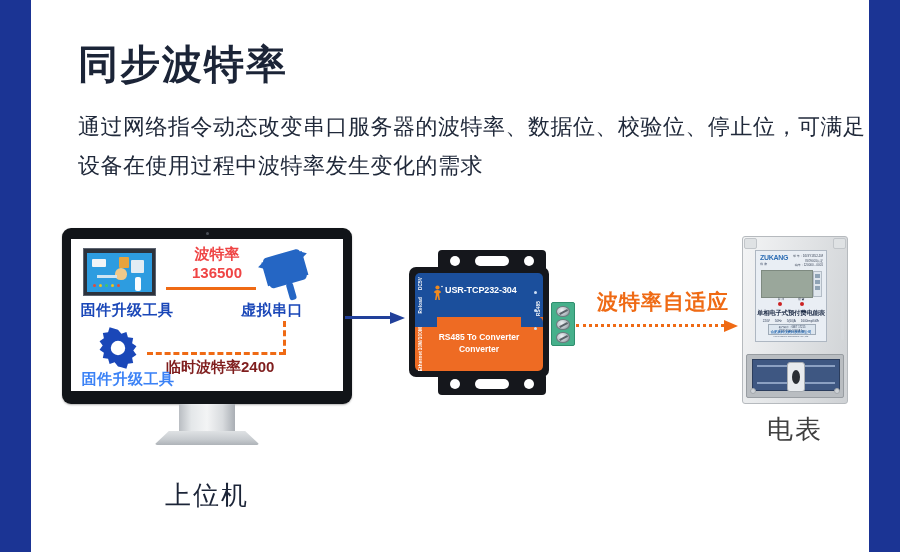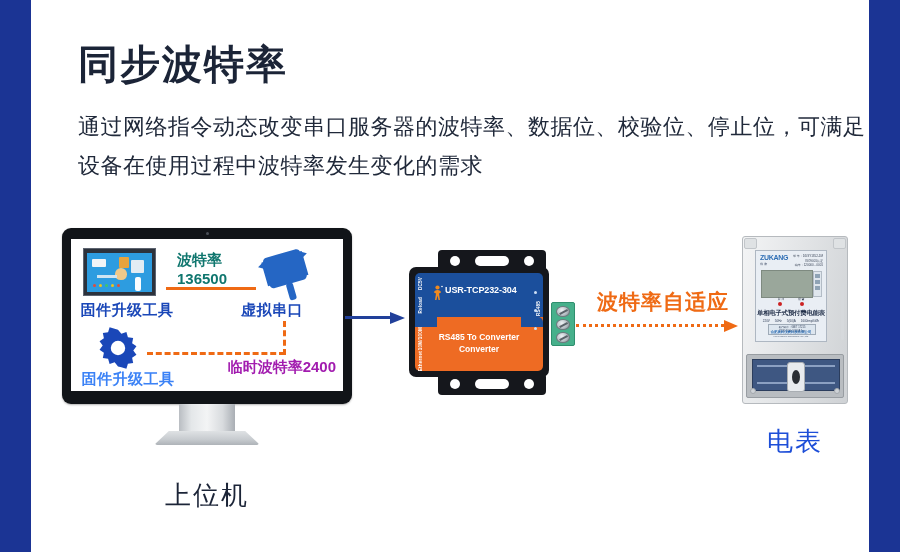--- a/index.html
+++ b/index.html
@@ -75,22 +75,22 @@
 
   .gear{
     position:absolute;left:26px;top:88px;width:42px;height:42px;color:#1a47b8;
   }
   .lbl-fw{
     position:absolute;left:2px;top:131px;width:110px;text-align:center;
     font-size:15px;font-weight:bold;color:#3b82f6;letter-spacing:.5px;white-space:nowrap;
   }
 
   .baud-top{
-    position:absolute;left:106px;top:12px;width:80px;
-    font-size:15px;font-weight:bold;color:#0f766e;line-height:1.25;white-space:nowrap;
+    position:absolute;left:106px;top:6px;width:80px;text-align:center;
+    font-size:15px;font-weight:bold;color:#ef4444;line-height:1.25;white-space:nowrap;
   }
   .baud-line{
     position:absolute;left:95px;top:48px;width:90px;height:3px;background:#ef6a14;
   }
 
   .db9{position:absolute;left:186px;top:8px;width:62px;height:56px;color:#2566c4;}
   .lbl-vport{
     position:absolute;left:170px;top:62px;width:96px;
     font-size:15px;font-weight:bold;color:#1a47b8;letter-spacing:.5px;white-space:nowrap;
   }
@@ -98,21 +98,21 @@
   .dash-v{
     position:absolute;left:212px;top:82px;width:0;height:34px;
     border-left:3px dashed #ef6a14;
   }
   .dash-h{
     position:absolute;left:76px;top:113px;width:138px;height:0;
     border-top:3px dashed #ef6a14;
   }
   .baud-temp{
     position:absolute;left:95px;top:119px;width:170px;
-    font-size:15px;font-weight:bold;color:#a21caf;white-space:nowrap;text-align:right;
+    font-size:15px;font-weight:bold;color:#7f1d1d;white-space:nowrap;text-align:left;
   }
 
   
   .arrow-blue{position:absolute;left:345px;top:312px;width:62px;height:12px;}
   .arrow-blue .shaft{position:absolute;left:0;top:4px;width:48px;height:3px;background:#21409a;}
   .arrow-blue .head{
     position:absolute;left:45px;top:0;width:0;height:0;
     border-top:6px solid transparent;border-bottom:6px solid transparent;
     border-left:15px solid #21409a;
   }
@@ -237,22 +237,22 @@
   }
   .meter-term .bars{position:absolute;left:4px;top:5px;right:4px;height:2px;background:#8ba0c2;}
   .meter-term .bars2{position:absolute;left:4px;top:22px;right:4px;height:2px;background:#8ba0c2;}
   .meter-clip{
     position:absolute;left:50%;margin-left:-9px;top:2px;width:18px;height:30px;
     background:#e8ebee;border:1px solid #a9aeb3;box-sizing:border-box;border-radius:3px;
   }
   .meter-clip i{position:absolute;left:50%;margin-left:-4px;top:7px;width:8px;height:14px;border-radius:50%;background:#2a2e33;}
   .meter-screw{position:absolute;width:6px;height:6px;border-radius:50%;background:#cfd3d7;border:1px solid #a3a8ad;box-sizing:border-box;}
   .meter-caption{
-    position:absolute;left:732px;top:424px;width:126px;text-align:center;
-    font-size:26px;color:#1d4ed8;letter-spacing:2px;
+    position:absolute;left:732px;top:412px;width:126px;text-align:center;
+    font-size:26px;color:#404040;letter-spacing:2px;
   }
 </style>
 </head>
 <body>
 
 <div class="edge-bar left"></div>
 <div class="edge-bar right"></div>
 
 <div class="title">同步波特率</div>
 <div class="subtitle">通过网络指令动态改变串口服务器的波特率、数据位、校验位、停止位，可满足设备在使用过程中波特率发生变化的需求</div>

